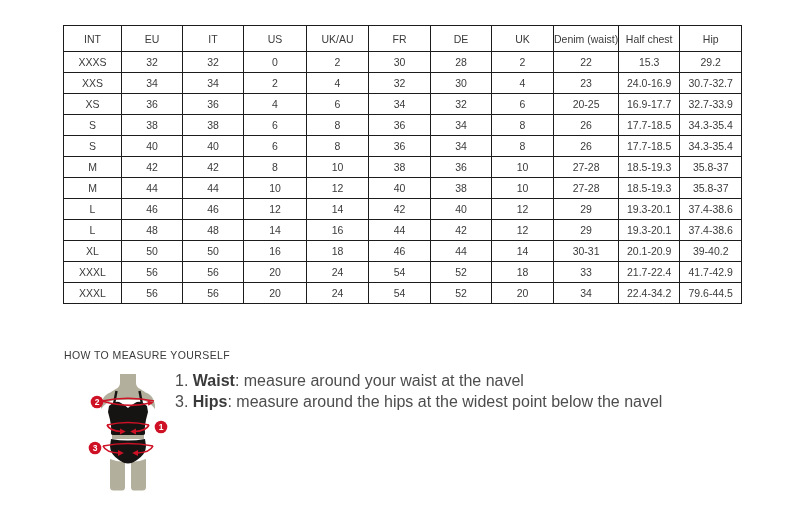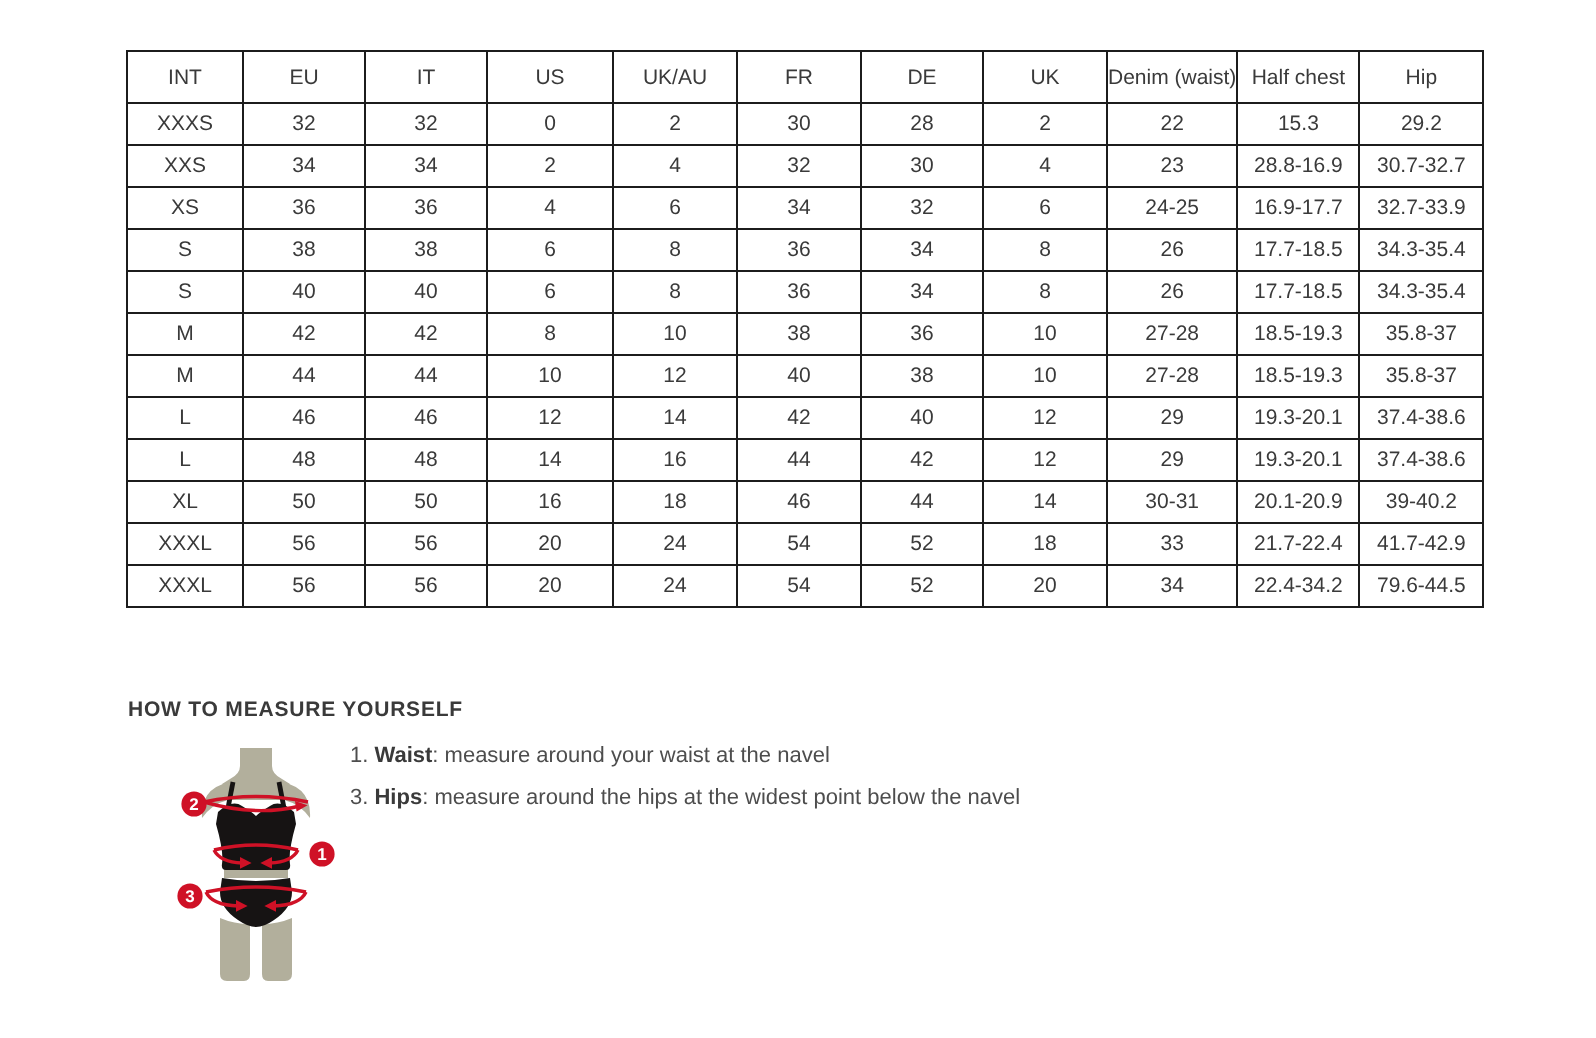--- a/index.html
+++ b/index.html
@@ -16,26 +16,26 @@
   .size-chart th,.size-chart td{
     border:1px solid var(--border);
     text-align:center;vertical-align:middle;
     font-size:10.5px;font-weight:400;color:var(--text-dark);
     padding:0;white-space:nowrap;overflow:hidden;
   }
   .size-chart thead tr{height:26px;margin-top:36px;}
   .size-chart tbody tr{height:21px;}
   .measure-title{
     position:absolute;left:64px;top:349px;
-    font-size:10.5px;font-weight:bold;color:var(--text-dark);
+    font-size:10.5px;font-weight:normal;color:var(--text-dark);
     letter-spacing:.4px;
   }
   .measure-list{
     position:absolute;left:175px;top:372px;
-    font-size:11px;color:var(--text-body);
+    font-size:16px;color:var(--text-body);
   }
   .measure-item{height:12px;margin-bottom:8.5px;white-space:nowrap;}
   .measure-item b{color:var(--text-dark);}
   .figure-svg{position:absolute;left:84px;top:372px;}
 </style>
 </head>
 <body style="--red: #cf1126; --skin: #b2af9c; --garment: #161313; --border: #1c1c1c; --text-dark: #3a3a3a; --text-body: #4d4d4d;">
 
 <div>
 
@@ -85,33 +85,33 @@
         <tr>
           <td>XXS</td>
           <td>34</td>
           <td>34</td>
           <td>2</td>
           <td>4</td>
           <td>32</td>
           <td>30</td>
           <td>4</td>
           <td>23</td>
-          <td>28.8-16.9</td>
+          <td>24.0-16.9</td>
           <td>30.7-32.7</td>
         </tr>
         <tr>
           <td>XS</td>
           <td>36</td>
           <td>36</td>
           <td>4</td>
           <td>6</td>
           <td>34</td>
           <td>32</td>
           <td>6</td>
-          <td>24-25</td>
+          <td>20-25</td>
           <td>16.9-17.7</td>
           <td>32.7-33.9</td>
         </tr>
         <tr>
           <td>S</td>
           <td>38</td>
           <td>38</td>
           <td>6</td>
           <td>8</td>
           <td>36</td>

